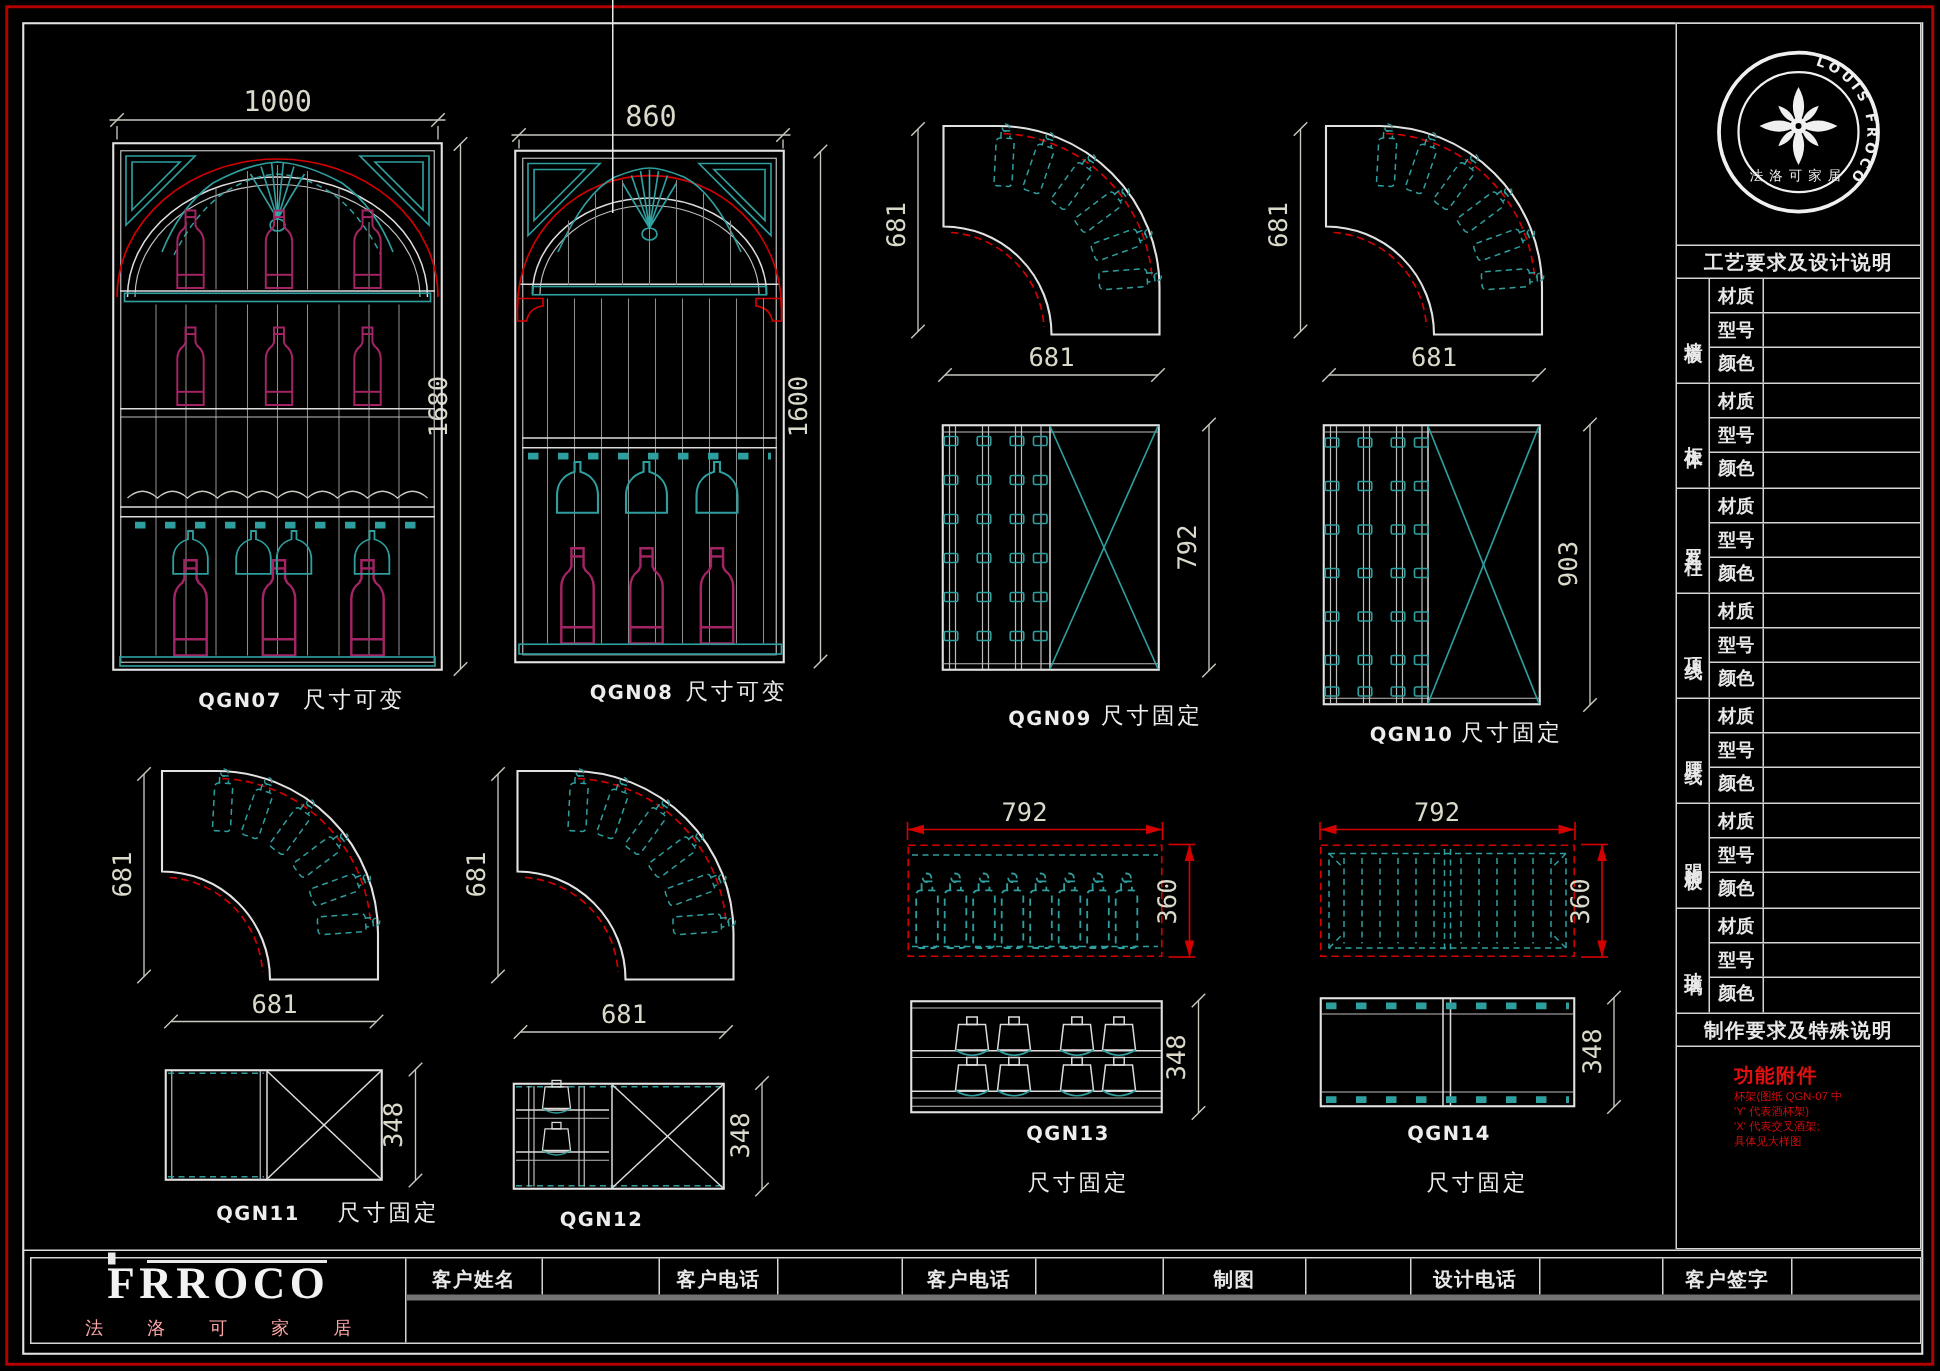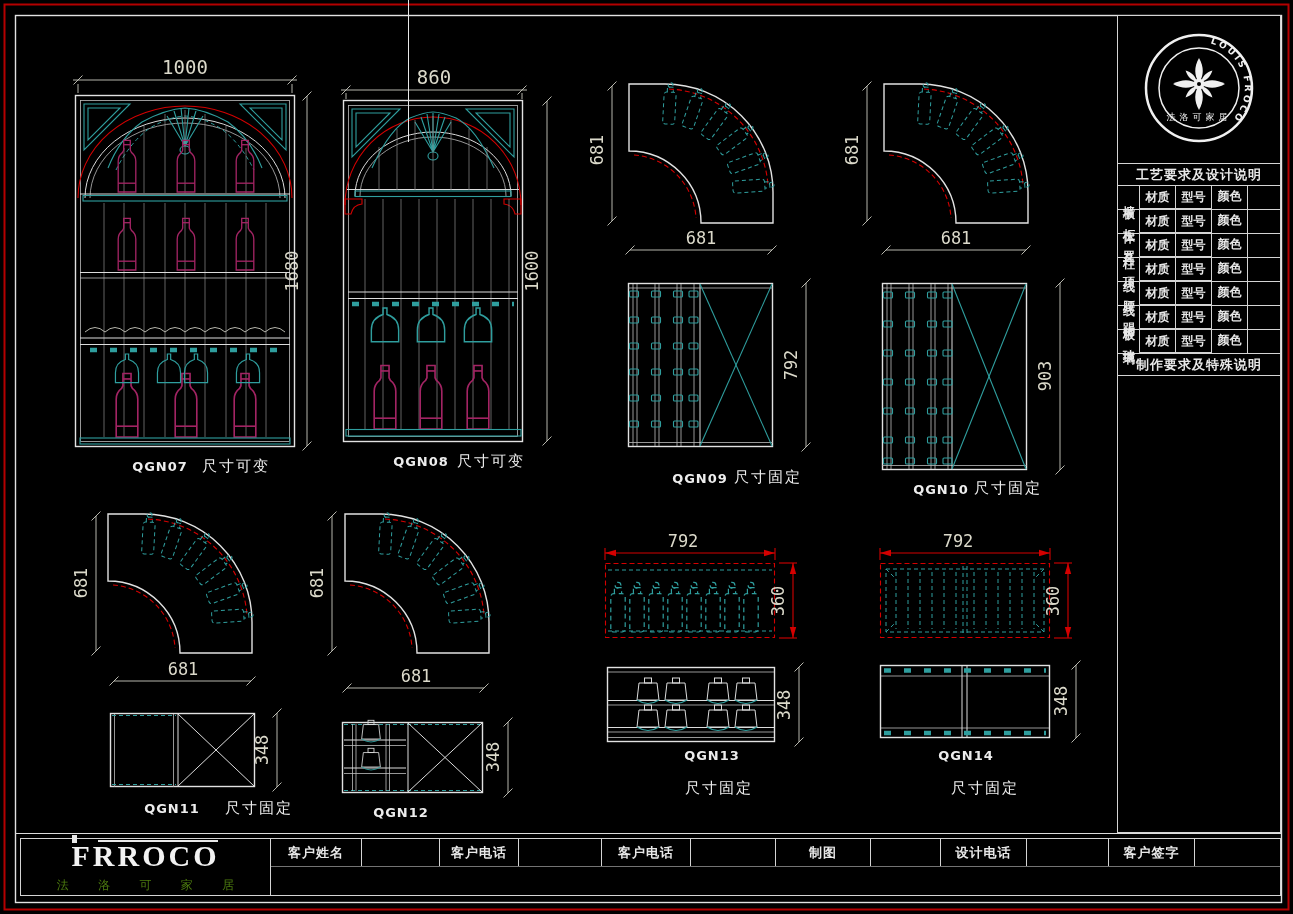--- a/index.html
+++ b/index.html
@@ -31,43 +31,43 @@
            box-sizing:border-box;border:1px solid #d4d4d4;background:#000;
            display:flex;flex-direction:column;}
   .seal-box{height:148px;box-sizing:border-box;border-bottom:1px solid #d4d4d4;}
   .spec-header{height:22px;line-height:22px;box-sizing:border-box;text-align:center;
                font-size:13px;font-weight:700;letter-spacing:1px;border-bottom:1px solid #d4d4d4;}
   .grp{display:flex;box-sizing:border-box;border-bottom:1px solid #d4d4d4;}
   .gname{width:22px;box-sizing:border-box;border-right:1px solid #d4d4d4;
          display:flex;align-items:center;justify-content:center;
          writing-mode:vertical-rl;text-orientation:upright;
          font-size:12px;font-weight:700;letter-spacing:3px;}
-  .gattrs{flex:1;display:flex;}
+  .gattrs{flex:1;display:flex;flex-direction:column;}
   .arow{display:flex;height:23px;box-sizing:border-box;border-bottom:1px solid #d4d4d4;}
   .arow:last-child{border-bottom:none;font-family:Liberation Mono, monospace;}
   .alabel{width:36px;box-sizing:border-box;border-right:1px solid #d4d4d4;
           font-size:12px;font-weight:700;line-height:22px;text-align:center;}
   .aval{flex:1;}
   .notes{flex:1;padding:10px 4px 0 38px;box-sizing:border-box;}
   .ntitle{font-size:13px;font-weight:700;color:#e01010;letter-spacing:1px;}
   .nline{font-size:7.5px;line-height:10px;color:#cf0d0d;white-space:nowrap;}
 
   
   .tblock{position:absolute;left:20px;top:838px;width:1261px;height:58px;
           box-sizing:border-box;border:1px solid #d4d4d4;background:#000;display:flex;}
   .logo-cell{width:250px;box-sizing:border-box;border-right:1px solid #d4d4d4;
              display:flex;flex-direction:column;align-items:center;justify-content:center;}
   .brand{position:relative;font-family:"Liberation Serif",serif;font-weight:700;
          font-size:30px;line-height:30px;letter-spacing:3px;color:#f2f2f2;}
   .brand::before{content:"";position:absolute;left:26px;right:2px;top:-1px;height:2.5px;background:#e8e8e8;}
   .brand::after{content:"";position:absolute;left:0px;width:5px;top:-6px;height:8px;background:#e8e8e8;}
-  .brand-cn{font-size:12px;letter-spacing:13px;color:#4d7c0f;margin-top:6px;padding-left:13px;}
+  .brand-cn{font-size:12px;letter-spacing:13px;color:#fca5a5;margin-top:6px;padding-left:13px;}
   .tb-grid{flex:1;display:flex;flex-direction:column;}
   .tb-row{display:flex;height:28px;box-sizing:border-box;}
-  .tb-row:first-child{border-bottom:1px solid #737373;}
+  .tb-row:first-child{border-bottom:4px solid #737373;}
   .tb-lbl,.tb-val{box-sizing:border-box;border-right:1px solid #d4d4d4;height:100%;}
   .tb-lbl{font-size:13px;font-weight:700;letter-spacing:1px;text-align:center;line-height:27px;}
   .tb-val:last-child{border-right:none;}
 </style>
 </head>
 <body>
 
 <div style="position:absolute;inset:0;">
 <svg width="1293" height="914" viewBox="0 0 1293 914" style="position:absolute;inset:0;">
   <defs>
@@ -640,20 +640,27 @@
             <div class="aval"></div>
           </div>
       <div class="arow">
             <div class="alabel">颜色</div>
             <div class="aval"></div>
           </div>
     </div>
   </div>
 
   <div class="spec-header">制作要求及特殊说明</div>
+  <div class="notes">
+    <div class="ntitle">功能附件</div>
+    <div class="nline">杯架(图纸 QGN-07 中</div>
+    <div class="nline">'Y' 代表酒杯架)</div>
+    <div class="nline">'X' 代表交叉酒架;</div>
+    <div class="nline">具体见大样图</div>
+  </div>
 </div>
 
 <div class="tblock">
   <div class="logo-cell">
     <div class="brand">FRROCO</div>
     <div class="brand-cn">法 洛 可 家 居</div>
   </div>
   <div class="tb-grid">
     <div class="tb-row">
       <div class="tb-lbl" style="width:91px">客户姓名</div>

